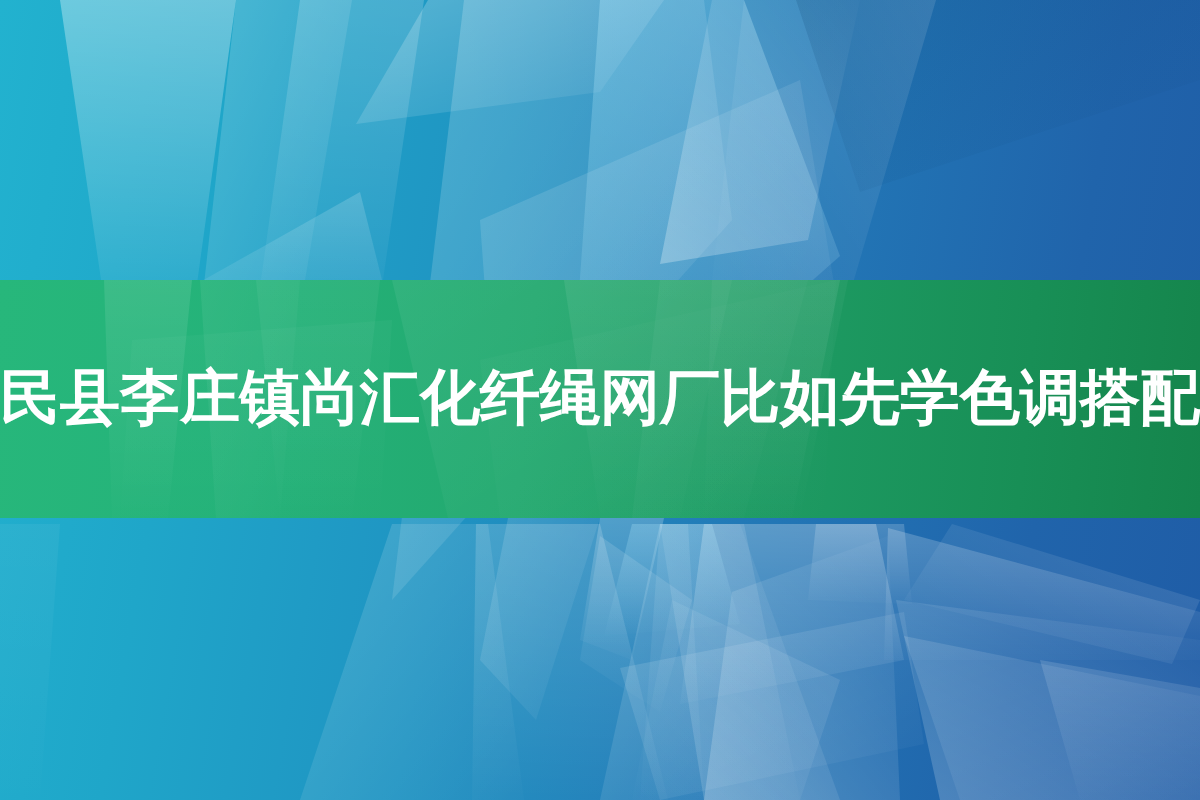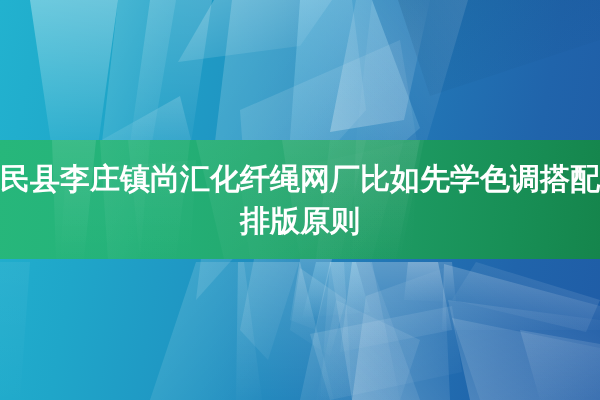--- a/index.html
+++ b/index.html
@@ -184,16 +184,15 @@
       <polygon points="282,0 420,0 396,119 300,119" fill="url(#gG1)" opacity="0.26"></polygon>
       <polygon points="330,0 404,0 372,119 316,119" fill="url(#gG2)" opacity="0.22"></polygon>
       <polygon points="356,0 424,0 400,119 352,119" fill="url(#gG1)" opacity="0.14"></polygon>
       <polygon points="240,40 418,0 412,119 250,119" fill="url(#gG2)" opacity="0.12"></polygon>
       <polygon points="66,30 196,20 190,119 60,119" fill="url(#gG1)" opacity="0.10"></polygon>
     </svg>
   </div>
 
   <div class="headline">
     <span class="line">惠民县李庄镇尚汇化纤绳网厂比如先学色调搭配、</span>
-    <span class="line">排版原则</span>
   </div>
 
 </div>
 
 </body></html>

